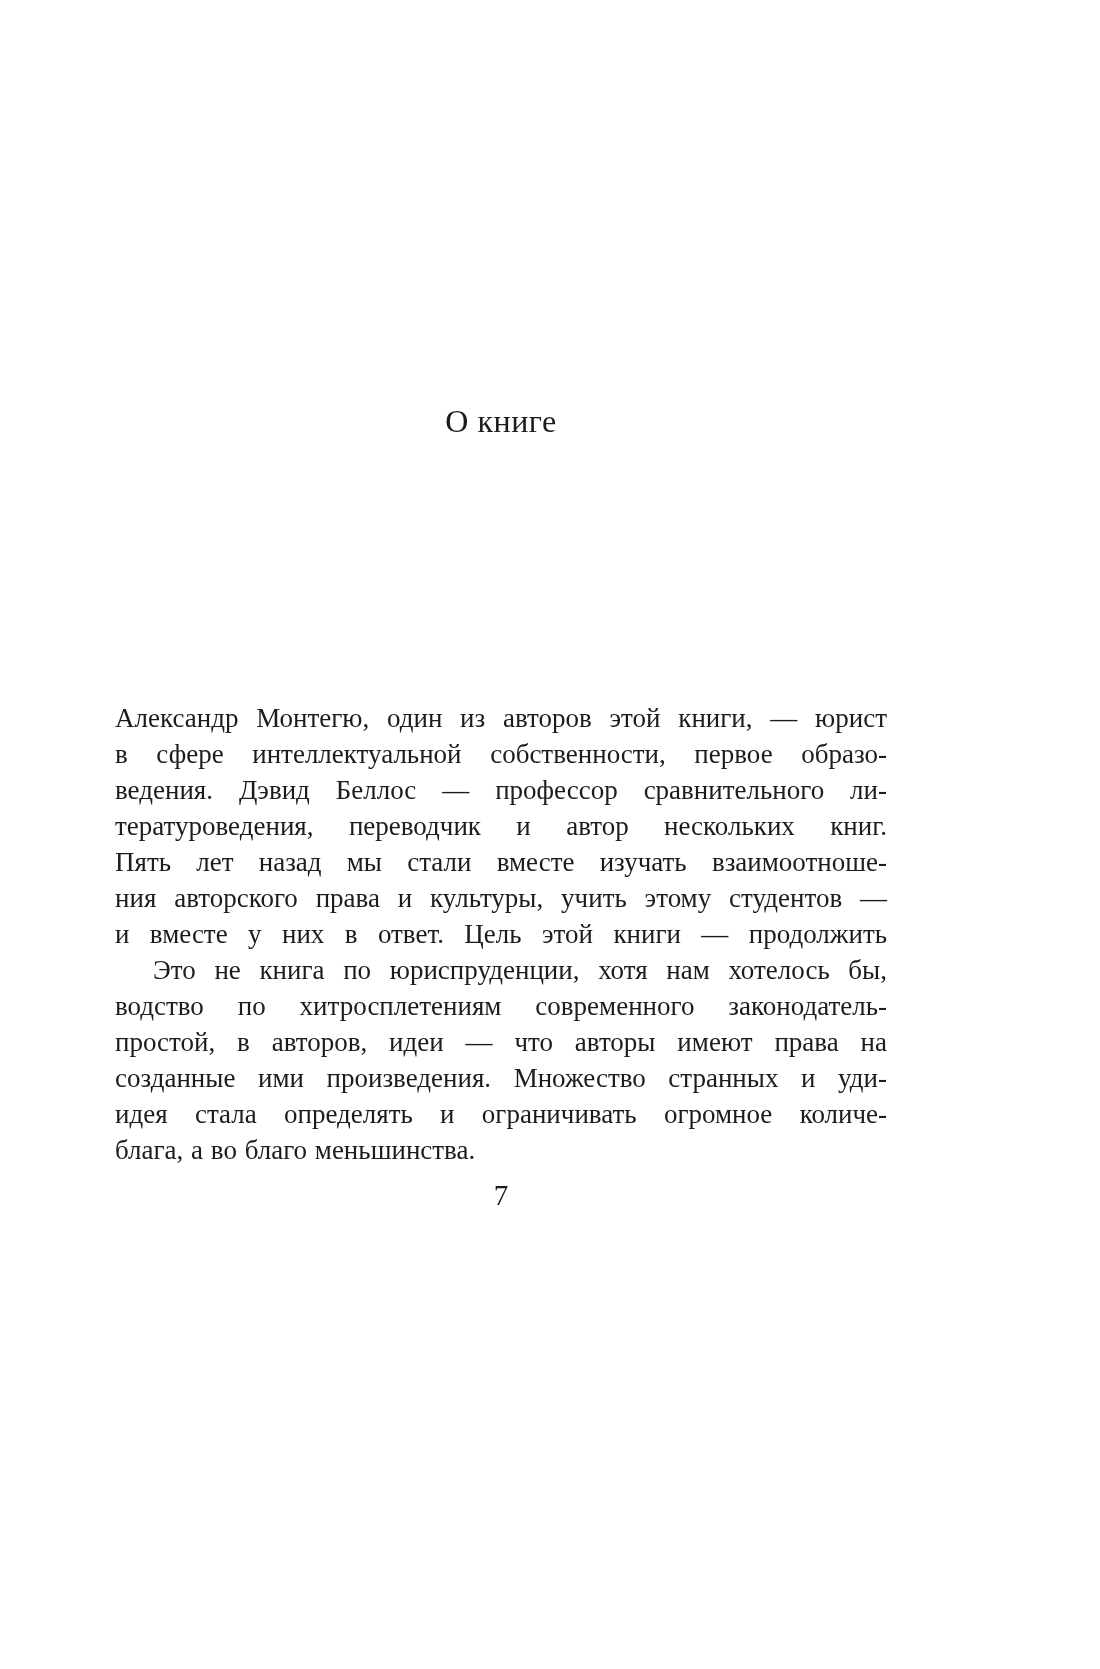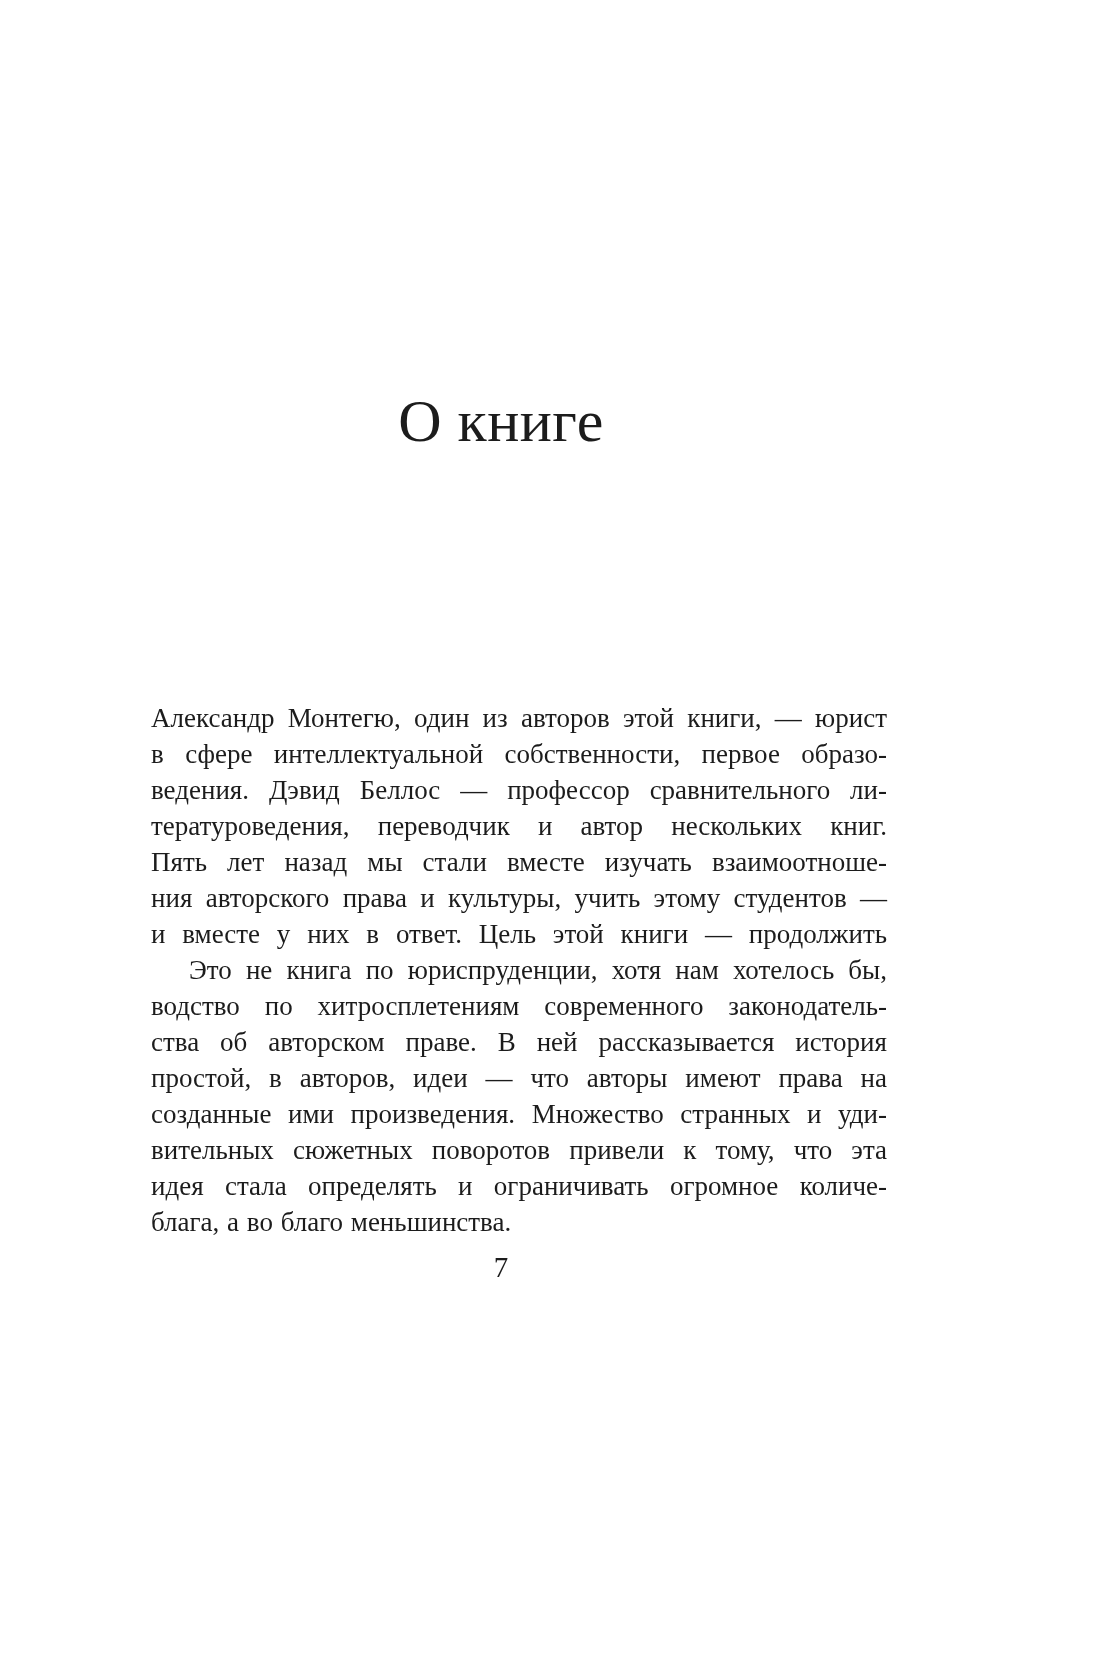--- a/index.html
+++ b/index.html
@@ -18,31 +18,30 @@
   }
   .content {
     position: absolute;
     left: 115px;
     top: 0;
     width: 772px;
   }
   .title {
     margin: 0;
     padding-top: 396px;
-    font-size: 60px;
+    font-size: 32px;
     font-weight: 400;
     line-height: 50px;
     text-align: center;
     letter-spacing: 0.5px;
     color: #1c1c1c;
   }
   .body-text {
     margin-top: 254px;
     font-size: 27px;
-    margin-left: 36px;
   }
   .paragraph {
     margin: 0;
     padding: 0;
   }
   .line {
     line-height: 36px;
     text-align: justify;
     text-align-last: justify;
     white-space: normal;
@@ -75,23 +74,21 @@
           <div class="line">в сфере интеллектуальной собственности, первое образо-</div>
           <div class="line">ведения. Дэвид Беллос — профессор сравнительного ли-</div>
           <div class="line">тературоведения, переводчик и автор нескольких книг.</div>
           <div class="line">Пять лет назад мы стали вместе изучать взаимоотноше-</div>
           <div class="line">ния авторского права и культуры, учить этому студентов —</div>
           <div class="line">и вместе у них в ответ. Цель этой книги — продолжить</div>
         </div>
         <div class="paragraph indented">
           <div class="line">Это не книга по юриспруденции, хотя нам хотелось бы,</div>
           <div class="line">водство по хитросплетениям современного законодатель-</div>
-          <div class="line">ства об авторском праве. В ней рассказывается история</div>
           <div class="line">простой, в авторов, идеи — что авторы имеют права на</div>
           <div class="line">созданные ими произведения. Множество странных и уди-</div>
-          <div class="line">вительных сюжетных поворотов привели к тому, что эта</div>
           <div class="line">идея стала определять и ограничивать огромное количе-</div>
           <div class="line last">блага, а во благо меньшинства.</div>
         </div>
       </div>
     <div class="page-number">7</div>
   </div>
 </div>
 
 </body></html>

